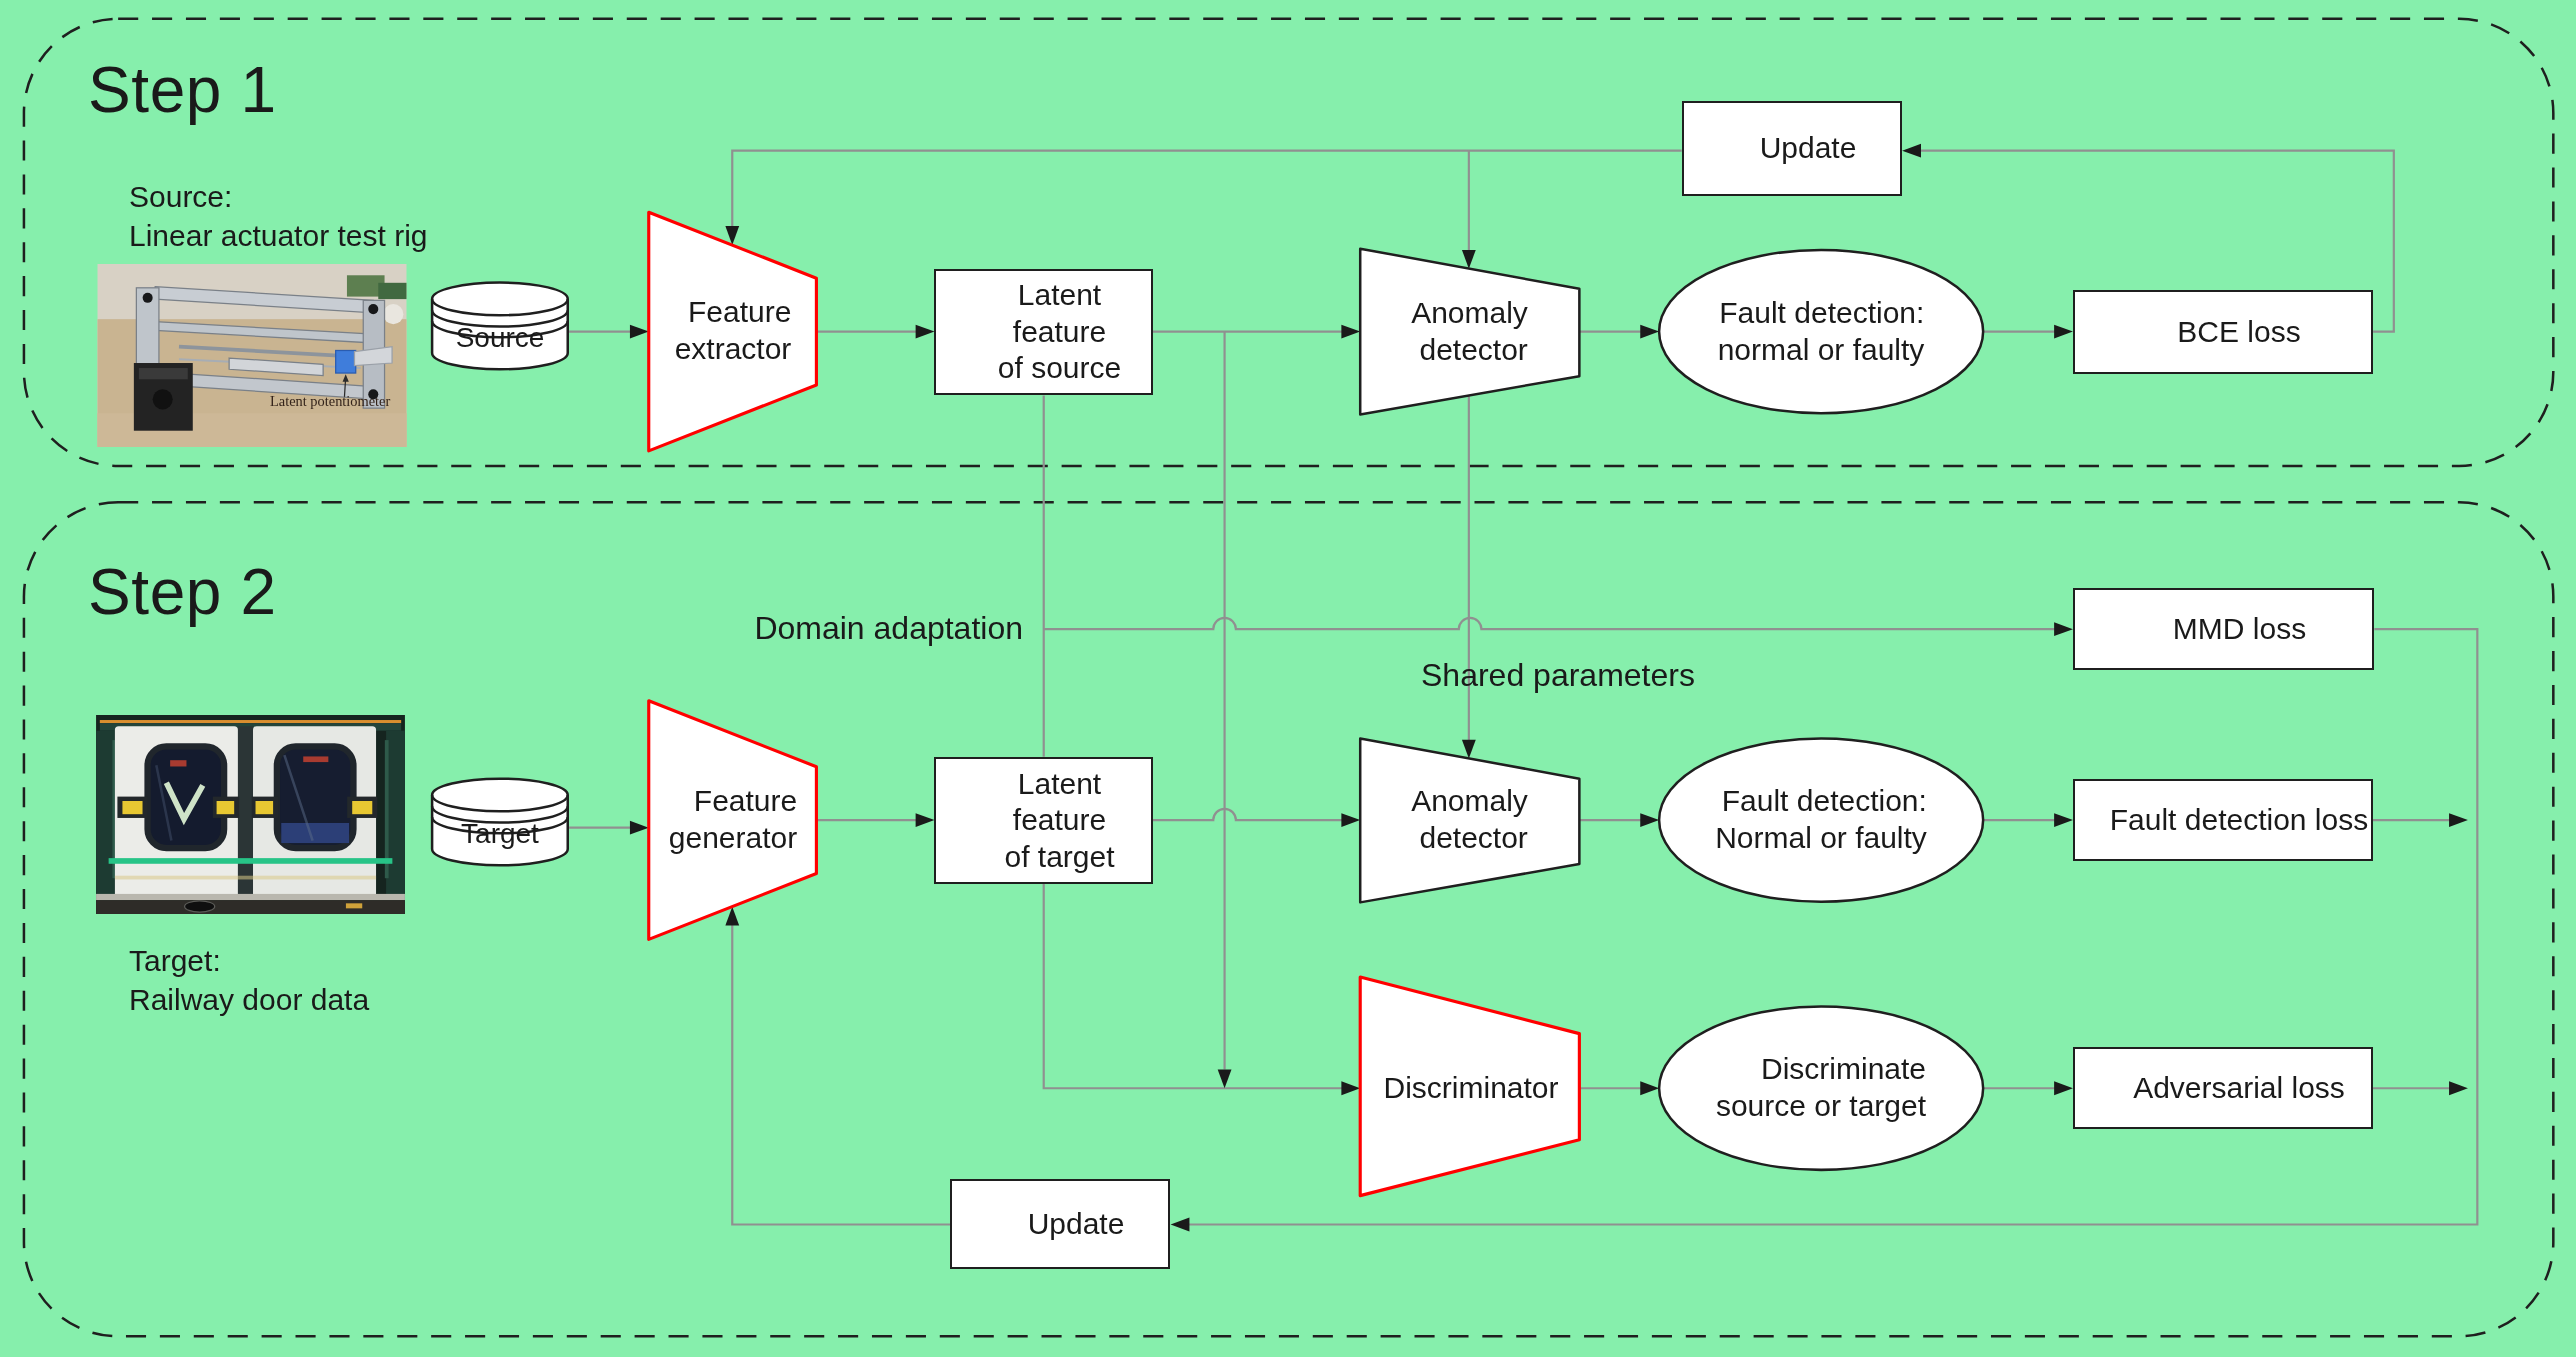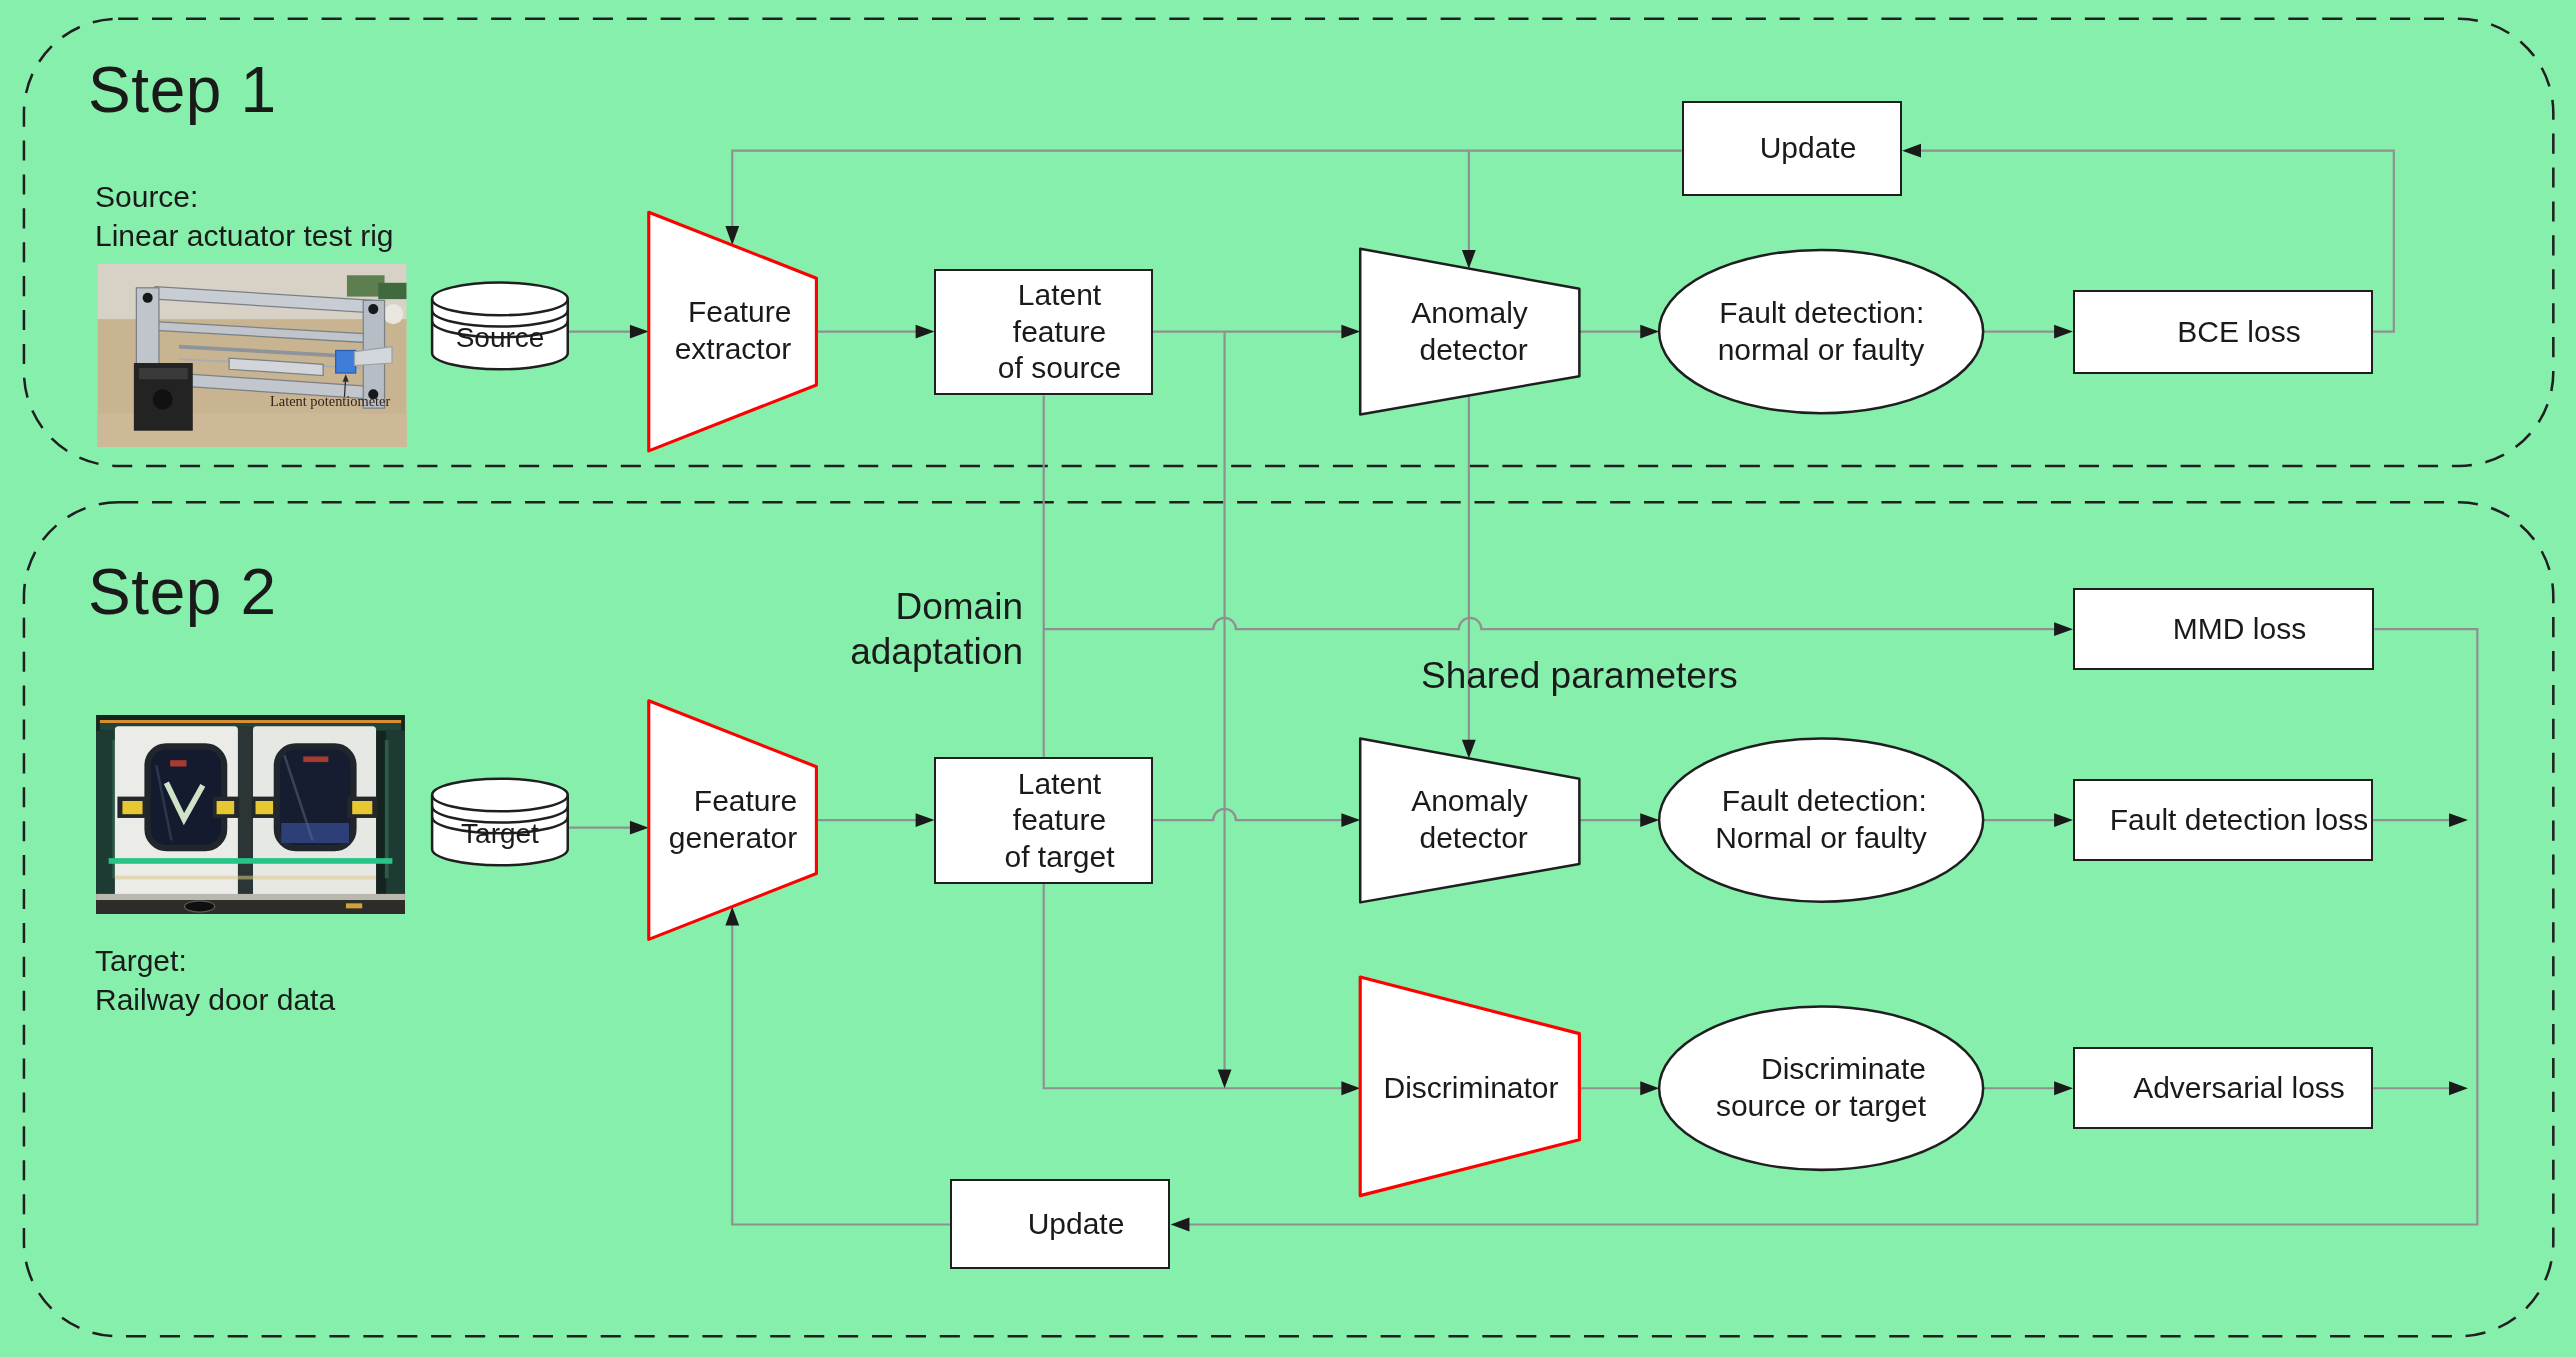--- a/index.html
+++ b/index.html
@@ -5,24 +5,24 @@
   html,body{margin:0;padding:0;background:#ffffff;}
   #canvas{position:relative;width:2576px;height:1357px;background:#86efac;overflow:hidden;
           font-family:"Liberation Sans","DejaVu Sans",sans-serif;color:#1a1a1a;}
   svg.layer{position:absolute;left:0;top:0;}
   .lbl{position:absolute;display:flex;align-items:center;justify-content:center;
        text-align:center;white-space:pre-line;line-height:1.22;color:#1a1a1a;}
   .box{position:absolute;background:#ffffff;border:2.5px solid #1f1f1f;box-sizing:border-box;
        display:flex;align-items:center;justify-content:center;text-align:center;
        white-space:pre-line;line-height:1.22;font-size:30px;padding-left:32px;}
   .f48{font-size:30px;text-align:right;}
-  .f47{font-size:37px;}
+  .f47{font-size:32px;}
   .f44{font-size:28px;}
   .title{font-size:64px;letter-spacing:0.6px;}
-  .caption{position:absolute;font-size:30px;line-height:1.3;white-space:pre-line;text-align:left;display:block;}
+  .caption{position:absolute;font-size:30px;line-height:1.3;white-space:pre-line;text-align:left;display:block;margin-left:34px;}
   .photo-note{position:absolute;font-family:"Liberation Serif","DejaVu Serif",serif;
               font-size:14.4px;color:#33231a;white-space:nowrap;}
 </style>
 </head>
 <body>
 
 <div id="canvas">
 
   <svg class="layer" width="2576" height="1357" viewBox="0 0 4102 2161">
 

